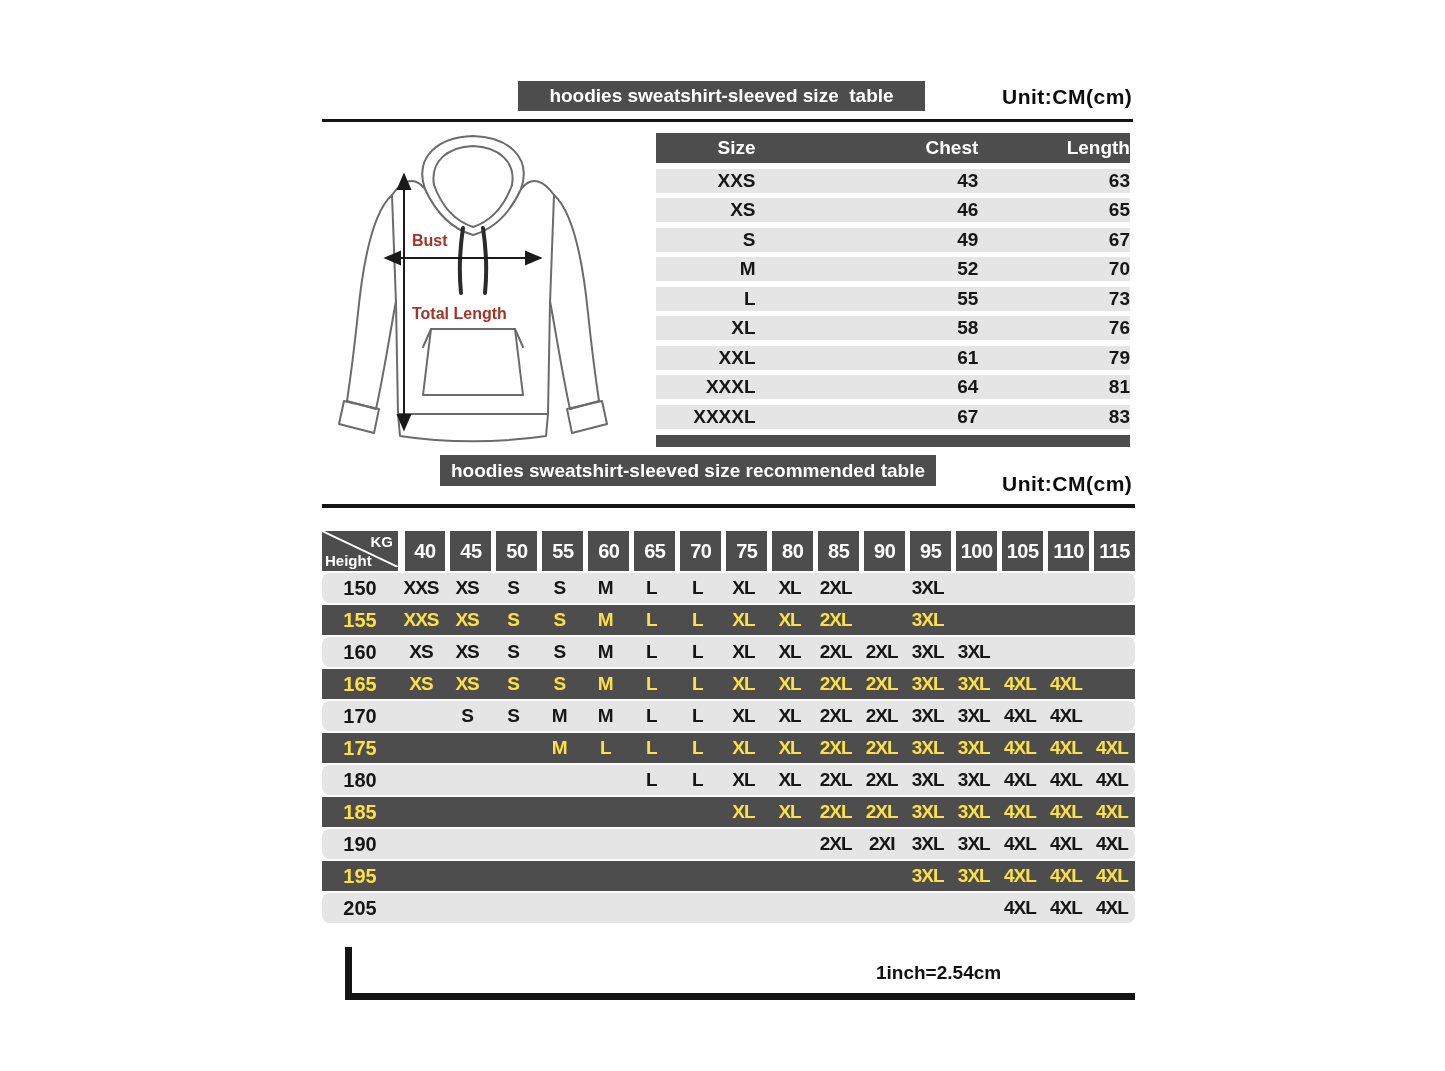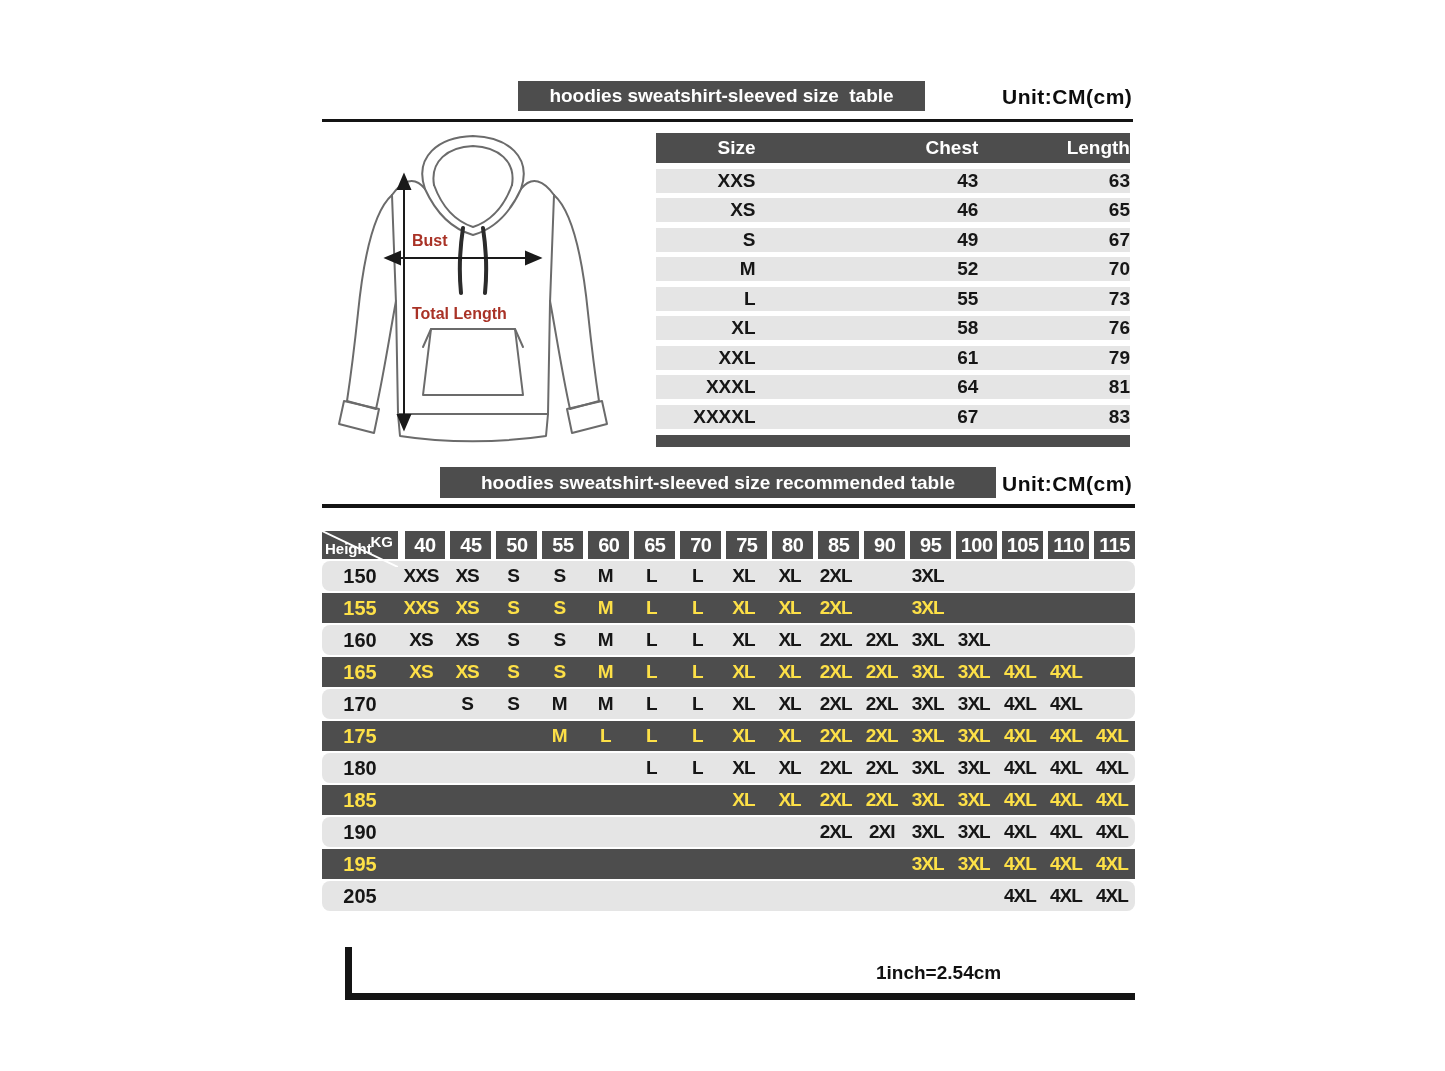--- a/index.html
+++ b/index.html
@@ -11,21 +11,21 @@
   .canvas{
     position:relative;width:1445px;height:1071px;background:#ffffff;overflow:hidden;
     font-family:"Liberation Sans", sans-serif;color:var(--ink);
   }
   
   .title-bar{
     position:absolute;background:var(--dark);color:#fff;font-weight:bold;
     display:flex;align-items:center;justify-content:center;white-space:pre;
   }
   .title-bar.t1{left:518px;top:81px;width:407px;height:30px;font-size:19px;}
-  .title-bar.t2{left:440px;top:467px;width:556px;height:31px;font-size:19px;}
+  .title-bar.t2{left:440px;top:455px;width:496px;height:31px;font-size:19px;}
   .unit{
     position:absolute;left:1002px;font-size:21px;font-weight:bold;color:#0d0d0d;letter-spacing:0.5px;
   }
   .unit.u1{top:85px;}
   .unit.u2{top:472px;}
   .rule{position:absolute;background:#141414;}
   .rule.r1{left:322px;top:119px;width:811px;height:3px;}
   .rule.r2{left:322px;top:504px;width:813px;height:4px;}
 
   
@@ -42,21 +42,21 @@
     margin-top:5.5px;font-weight:bold;font-size:19px;color:#161616;
   }
   .size-table .c{text-align:right;}
   .size-table .c0{width:21%;}
   .size-table .c1{width:47%;}
   .size-table .c2{width:32%;}
   .size-table .endbar{margin-top:6px;height:12px;background:var(--dark);}
 
   
   .matrix{position:absolute;left:322px;top:531px;width:813px;}
-  .matrix .mhdr{display:flex;height:28px;text-align:right;}
+  .matrix .mhdr{display:flex;height:40px;text-align:right;}
   .corner{
     position:relative;width:76px;background:var(--dark);color:#fff;flex:none;margin-right:4px;
   }
   .corner svg{position:absolute;left:0;top:0;}
   .corner .kg{position:absolute;right:5px;top:2px;font-weight:bold;font-size:15px;}
   .corner .hgt{position:absolute;left:3px;bottom:2px;font-weight:bold;font-size:15px;}
   .mhdr .wcell{
     flex:1;margin:0 2.5px;background:var(--dark);color:#fff;
     display:flex;align-items:center;justify-content:center;
     font-weight:bold;font-size:20px;letter-spacing:-0.5px;

